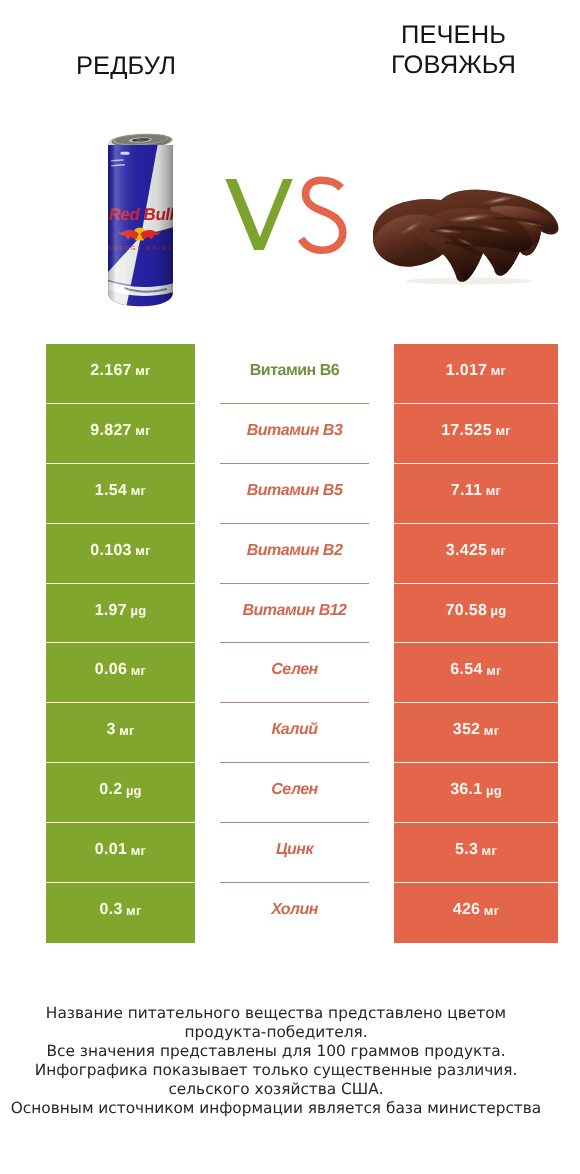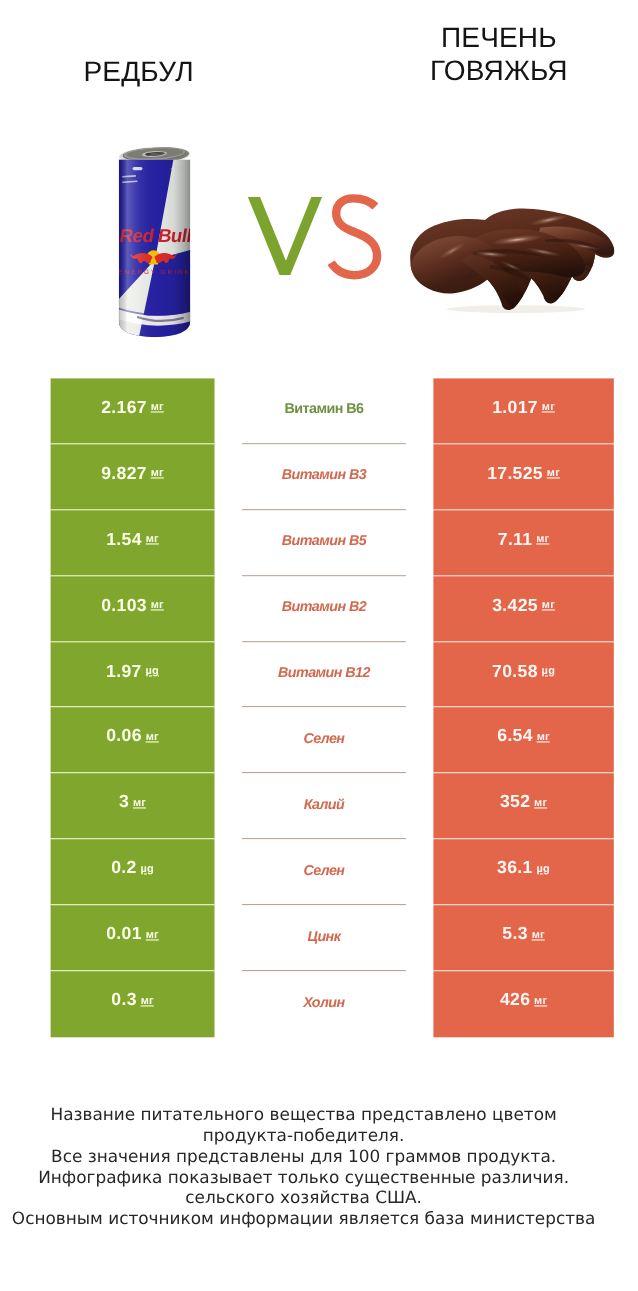--- a/index.html
+++ b/index.html
@@ -17,29 +17,29 @@
   #liver-holder{position:absolute;left:371px;top:188px;}
   .vs{position:absolute;left:220px;top:174px;width:140px;height:90px;}
 
   
   .table{position:absolute;left:21px;top:344px;width:537px;}
   .row{display:flex;width:537px;height:59.9px;}
   .cell{display:flex;align-items:center;justify-content:center;box-sizing:border-box;margin-left:25px;}
   .cell > span{position:relative;top:-2.5px;}
   .c-left{width:179px;background:#80a62e;color:#fbffe9;font-size:16px;font-weight:700;letter-spacing:0.3px;border-bottom:1px solid #f8ffd4;}
   .row:last-child .c-left{border-bottom:none;}
-  .c-mid{width:179px;background:#fff;font-size:13px;font-weight:700;letter-spacing:-0.5px;border-bottom:1px solid #93a072;}
+  .c-mid{width:179px;background:#fff;font-size:16px;font-weight:700;letter-spacing:-0.5px;border-bottom:1px solid #93a072;}
   .row:last-child .c-mid{border-bottom:none;}
   .c-right{width:197px;background:#e3664a;color:#fff7f2;font-size:16px;font-weight:700;letter-spacing:0.3px;border-bottom:1px solid #fff2e8;}
   .row:last-child .c-right{border-bottom:none;}
   .mid-green{color:#719042;}
   .mid-orange{color:#d1694f;font-style:italic;}
   .row.w-right .c-mid{border-bottom-color:#ae8a82;}
 
-  .unit{font-size:10px;margin-left:3.5px;font-weight:700;letter-spacing:0.2px;text-decoration:underline;}
+  .unit{font-size:13px;margin-left:3.5px;font-weight:700;letter-spacing:0.2px;}
 
   
   .legend{position:absolute;left:0;top:1003.5px;width:552px;text-align:center;color:#262626;font-size:15.35px;line-height:19px;font-weight:400;font-family:"DejaVu Sans",sans-serif;}
   .legend div{white-space:nowrap;}
 </style>
 </head>
 <body>
 
 <div class="page">
 

